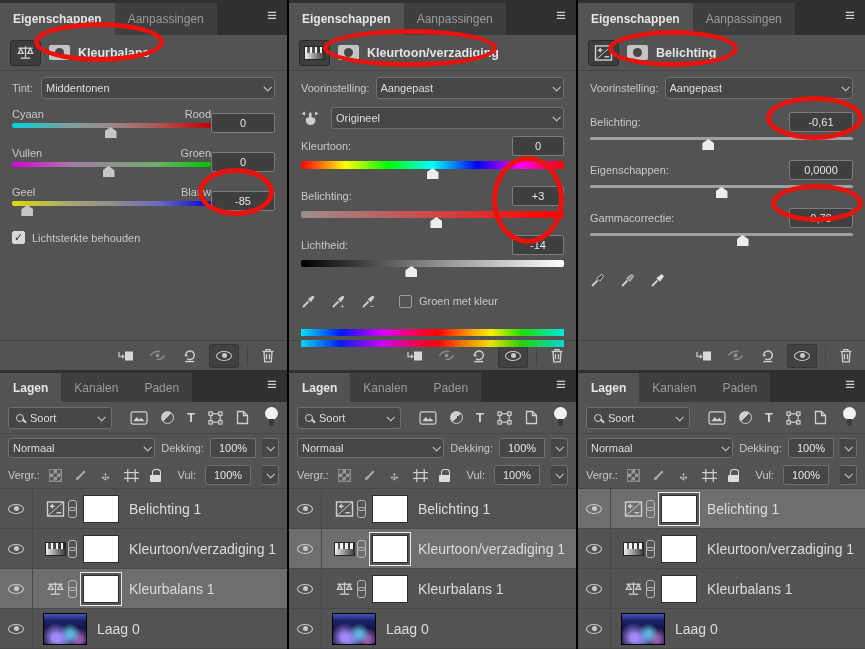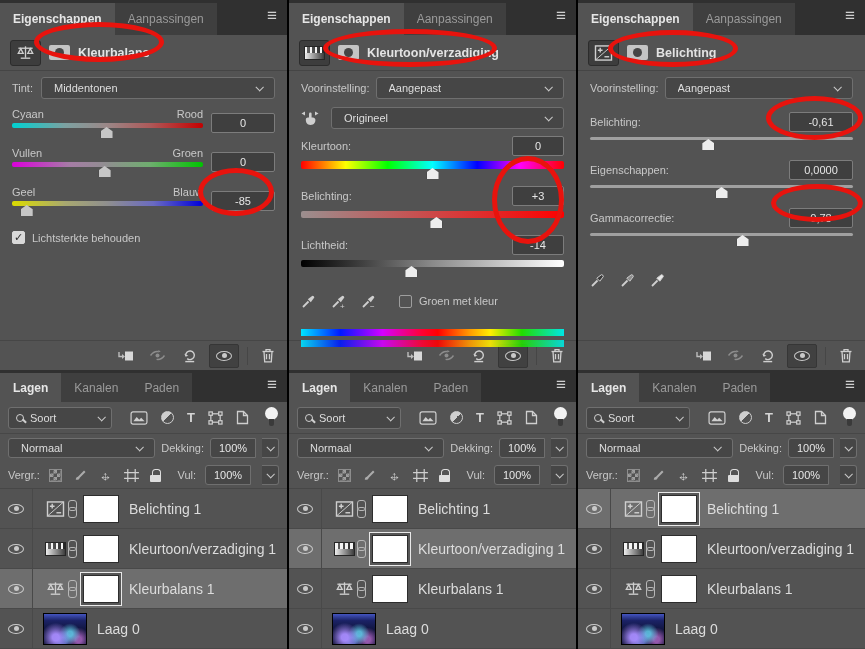--- a/index.html
+++ b/index.html
@@ -16,30 +16,30 @@
 
 .phead{height:36px;display:flex;align-items:center;gap:8px;padding:0 10px;border-bottom:1px solid #454545;flex:none}
 .adj-btn{width:31px;height:26px;background:#3d3d3d;border:1px solid #2c2c2c;border-radius:3px;display:flex;align-items:center;justify-content:center;flex:none}
 .mask-chip{width:21px;height:15px;background:#c4c4c4;border-radius:2px;position:relative;flex:none}
 .mask-chip::after{content:'';position:absolute;left:50%;top:50%;width:9px;height:9px;margin:-4.5px;background:#454545;border-radius:50%}
 .ptitle{font-size:12.5px;font-weight:bold;color:#e3e3e3;white-space:nowrap}
 
 .pcontent{height:269px;flex:none;padding:0 12px;position:relative}
 .lbl{font-size:11px;color:#c8c8c8}
 .row{display:flex;align-items:center}
-.select{height:22px;background:#464646;border:1px solid #6f6f6f;border-radius:3px;display:flex;align-items:center;padding:0 12px;color:#dedede;font-size:11px;flex:1;min-width:0;cursor:pointer}
+.select{height:22px;background:#464646;border:1px solid #6f6f6f;border-radius:3px;display:flex;align-items:center;padding:0 4px;color:#dedede;font-size:11px;flex:1;min-width:0;cursor:pointer}
 .select span{white-space:nowrap;overflow:hidden}
 .chev{width:6px;height:6px;border-right:1.6px solid #c9c9c9;border-bottom:1.6px solid #c9c9c9;transform:rotate(45deg) translateY(-1px);flex:none;margin-left:auto}
 .valbox{width:64px;height:20px;background:#3f3f3f;border:1px solid #7c7c7c;border-radius:2px;color:#e6e6e6;font-size:11px;display:flex;align-items:center;justify-content:center;flex:none}
 .slider{position:relative;padding-bottom:10px}
 .bar{border-radius:2px;position:relative}
 .thumb{position:absolute;width:12px;height:11px;transform:translateX(-50%);clip-path:polygon(50% 0,100% 38%,100% 100%,0 100%,0 38%);background:#c6c6c6;filter:drop-shadow(0 1px 1px rgba(0,0,0,.5))}
 .thumb.white{background:#ededed}
 
-.cb-group{display:flex;align-items:center;gap:8px;margin-top:9px}
+.cb-group{display:flex;align-items:center;margin-top:9px}
 .cb-left{flex:1;min-width:0}
 .cb-labels{display:flex;justify-content:space-between;margin-bottom:3px}
 .chk-row{display:flex;align-items:center;gap:7px;margin-top:15px}
 .cbx{width:13px;height:13px;border:1.5px solid #9e9e9e;border-radius:2px;position:relative;flex:none}
 .cbx.checked{background:#d9d9d9;border-color:#d9d9d9}
 .cbx.checked::after{content:'✓';position:absolute;left:1px;top:-1px;font-size:11px;font-weight:bold;color:#2e2e2e}
 
 .hs-group{margin-top:7px}
 .hs-top{display:flex;align-items:center;justify-content:space-between;margin-bottom:5px}
 .preset-row{display:flex;align-items:center;gap:6px;margin-top:6px}

